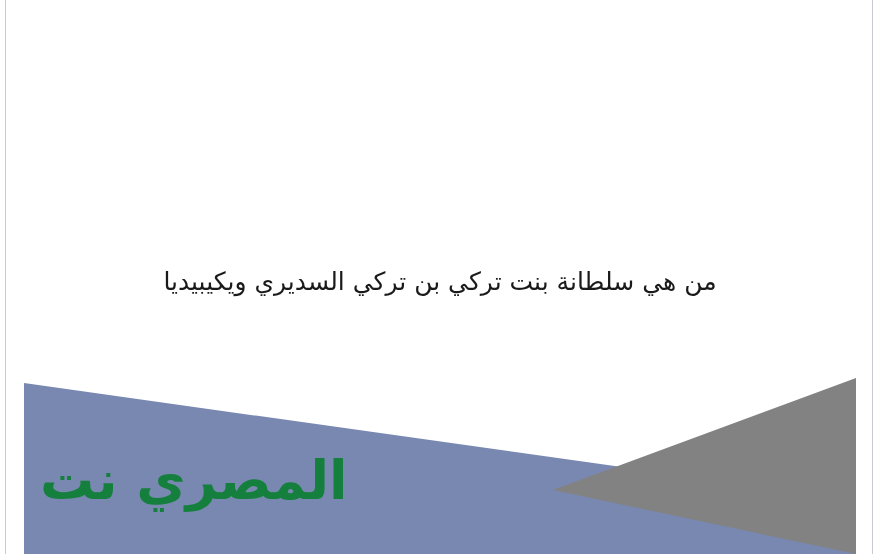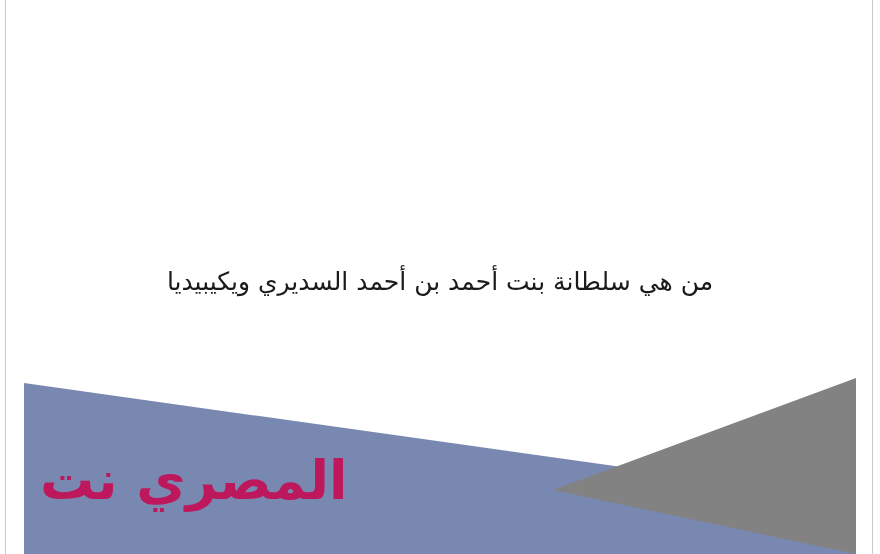--- a/index.html
+++ b/index.html
@@ -68,33 +68,33 @@
     position: absolute;
     left: 40px;
     top: 452px;
     direction: rtl;
     unicode-bidi: bidi-override;
     font-family: "DejaVu Sans", sans-serif;
     font-size: 54px;
     font-weight: bold;
     line-height: 58px;
     letter-spacing: 1px;
-    color: #be185d;
+    color: #15803d;
     white-space: nowrap;
   }
 </style>
 </head>
 <body>
 
 <div id="card">
 
   <div class="edge-rule left"></div>
   <div class="edge-rule right"></div>
 
-  <div id="headline">من هي سلطانة بنت أحمد بن أحمد السديري ويكيبيديا</div>
+  <div id="headline">من هي سلطانة بنت تركي بن تركي السديري ويكيبيديا</div>
 
   <div id="banner">
     <svg viewBox="0 0 880 194" xmlns="http://www.w3.org/2000/svg">
       <polygon points="24,23 856,140 856,194 24,194" fill="#7888b0"></polygon>
       <polygon points="553,130 856,18 856,194" fill="#828282"></polygon>
     </svg>
   </div>
 
   <div id="logo">المصري نت</div>
 

